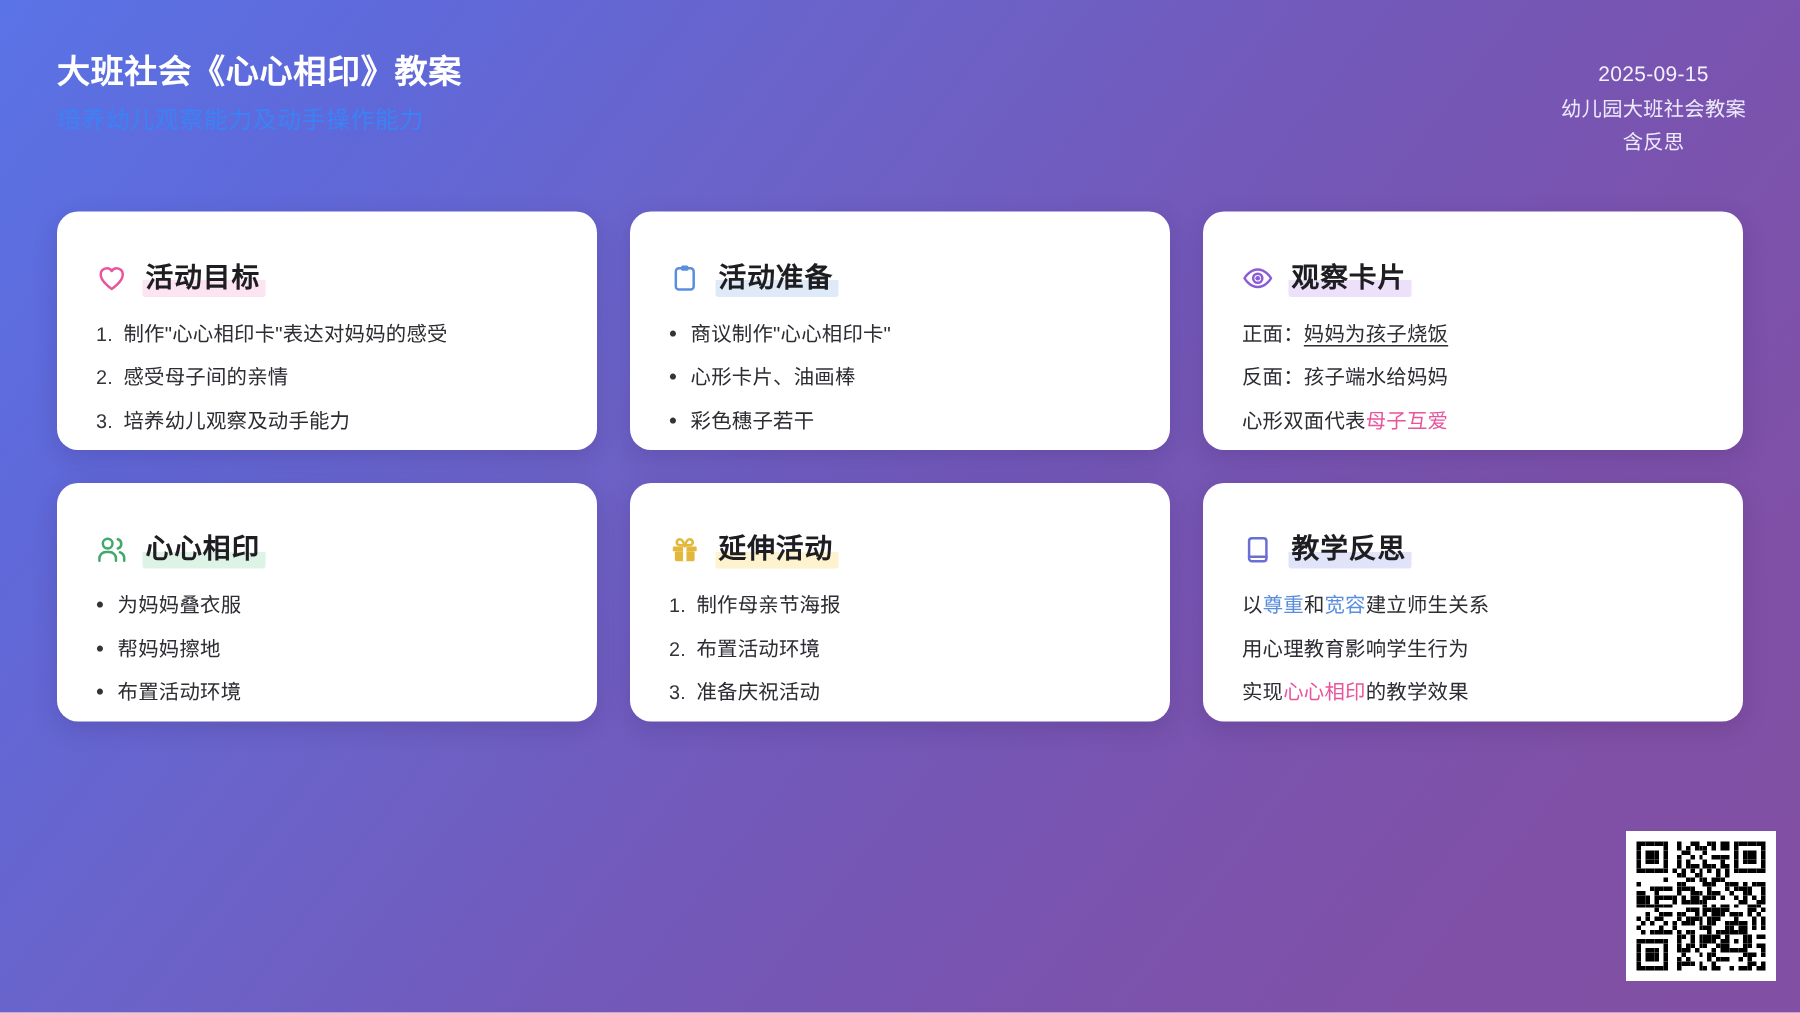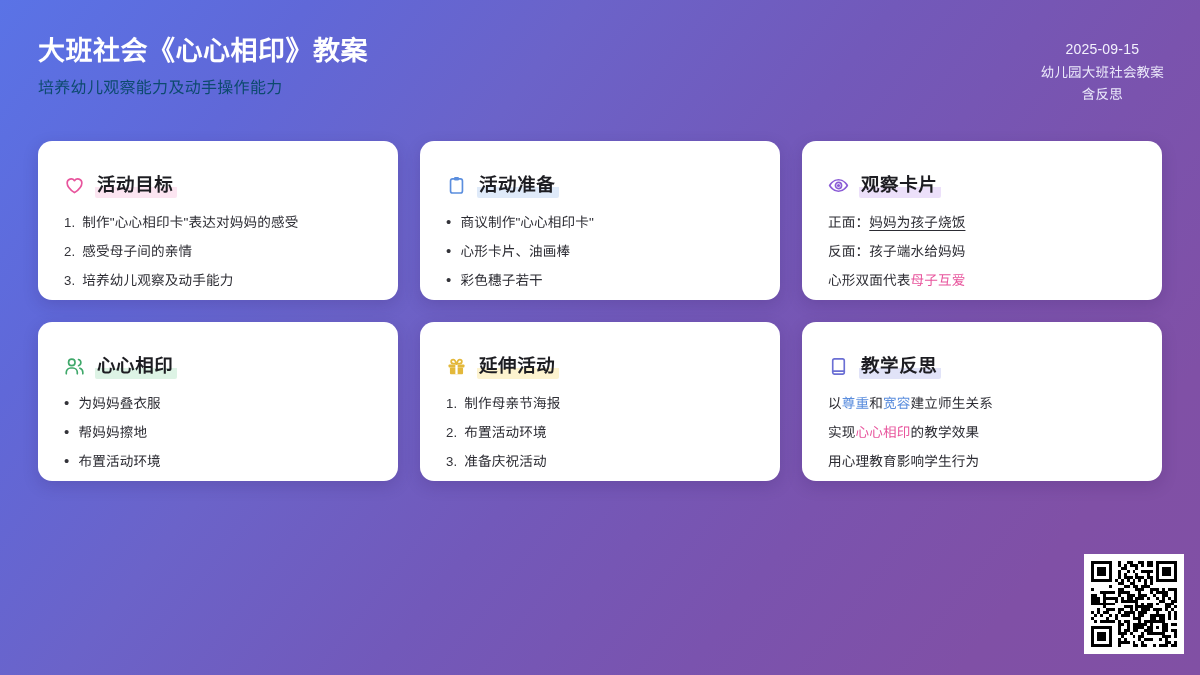--- a/index.html
+++ b/index.html
@@ -22,26 +22,26 @@
   }
 
   
   .header {
     position:absolute; left:0; top:0; width:1200px; height:130px;
     padding:34px 36px 0 38px;
     display:flex; justify-content:space-between; align-items:flex-start;
   }
   .header-left { display:flex; flex-direction:column; }
   .doc-title {
-    font-size:27px; font-weight:700; color:#ffffff;
+    font-size:22px; font-weight:700; color:#ffffff;
     letter-spacing:.5px; line-height:1.28; white-space:nowrap;
   }
   .doc-subtitle {
     margin-top:9px;
-    font-size:16px; font-weight:400; color:#0c4a6e;
+    font-size:16px; font-weight:400; color:#3b82f6;
     letter-spacing:.3px; line-height:1.3; white-space:nowrap;
   }
   .header-right {
     display:flex; flex-direction:column; align-items:center;
     padding-top:4px;
   }
   .meta-line {
     font-size:13.5px; color:#eceafb; line-height:1.68;
     letter-spacing:.2px; white-space:nowrap;
   }
@@ -266,22 +266,22 @@
         <span class="card-icon">
           <svg viewBox="0 0 24 24">
             <rect fill="none" stroke="#6b6fd4" stroke-width="1.9" stroke-linecap="round" stroke-linejoin="round" x="5.4" y="3.2" width="13.2" height="17.6" rx="2.1"></rect>
             <path fill="none" stroke="#6b6fd4" stroke-width="1.9" stroke-linecap="round" stroke-linejoin="round" d="M5.4 17.3h13.2"></path>
           </svg>
         </span>
         <span class="card-title" style="background: linear-gradient(transparent 56%, rgb(225, 227, 248) 56%);">教学反思</span>
       </div>
       <div class="card-lines">
         <div class="line"><span>以</span><span class="hl-blue">尊重</span><span>和</span><span class="hl-blue">宽容</span><span>建立师生关系</span></div>
+        <div class="line"><span>用心理教育影响学生行为</span></div>
         <div class="line"><span>实现</span><span class="hl-pink">心心相印</span><span>的教学效果</span></div>
-        <div class="line"><span>用心理教育影响学生行为</span></div>
       </div>
     </div>
   </div>
 
 <div class="qr-wrap">
   <div class="qr-grid" id="qr-grid">
       <i class="on"></i>
       <i class="on"></i>
       <i class="on"></i>
       <i class="on"></i>

